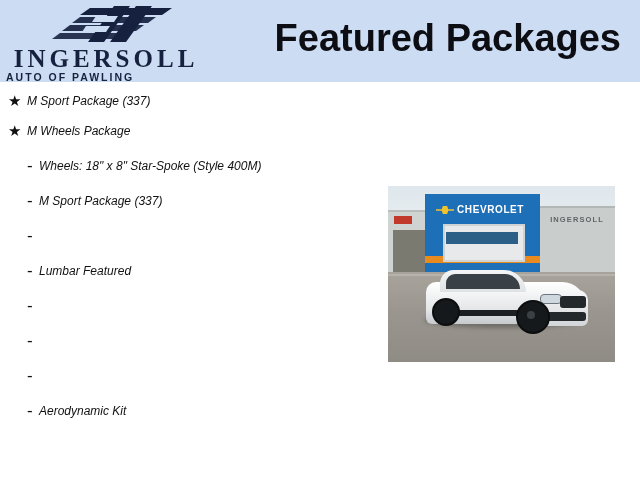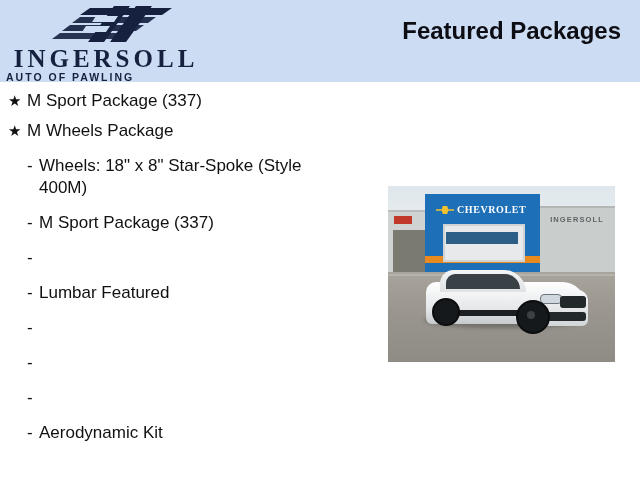--- a/index.html
+++ b/index.html
@@ -54,21 +54,21 @@
     font-size: 10.5px;
     font-weight: 700;
     letter-spacing: 2.0px;
     color: #16213f;
     line-height: 1;
   }
 
   .header-title {
     position: absolute;
     right: 19px; top: 17px;
-    font-size: 24px;
+    font-size: 38px;
     font-weight: 700;
     color: #0d0d14;
     letter-spacing: 0px;
     white-space: nowrap;
   }
 
   
   .feature-list {
     position: absolute;
     left: 0; top: 82px;
@@ -94,23 +94,24 @@
     line-height: 22px;
     color: #111111;
   }
   .dash {
     width: 12px;
     flex: 0 0 12px;
     font-size: 17px;
     line-height: 22px;
   }
   .feature-text {
-    font-size: 17px;
+    font-size: 12px;
     line-height: 22px;
     max-width: 312px;
+    font-style: italic;
   }
 
   
   .photo {
     position: absolute;
     left: 388px; top: 186px;
     width: 227px; height: 176px;
     overflow: hidden;
     background: #9aa3a8;
     border: 0;
@@ -168,21 +169,20 @@
     background: #f2c12e;
     clip-path: polygon(0 40%, 32% 40%, 38% 0, 62% 0, 68% 40%, 100% 40%, 100% 60%, 68% 60%, 62% 100%, 38% 100%, 32% 60%, 0 60%);
   }
   .ph-chev-text {
     position: absolute; left: 69px; top: 18px;
     color: #ffffff;
     font-size: 10px;
     font-weight: 700;
     letter-spacing: 0.6px;
     line-height: 12px;
-    font-family: Liberation Serif, serif;
   }
   .ph-garage {
     position: absolute; left: 55px; top: 38px;
     width: 78px; height: 34px;
     background: #e7e9ea;
     border: 2px solid #cfd3d4;
   }
   .ph-garage-door {
     position: absolute; left: 58px; top: 46px;
     width: 72px; height: 12px;

